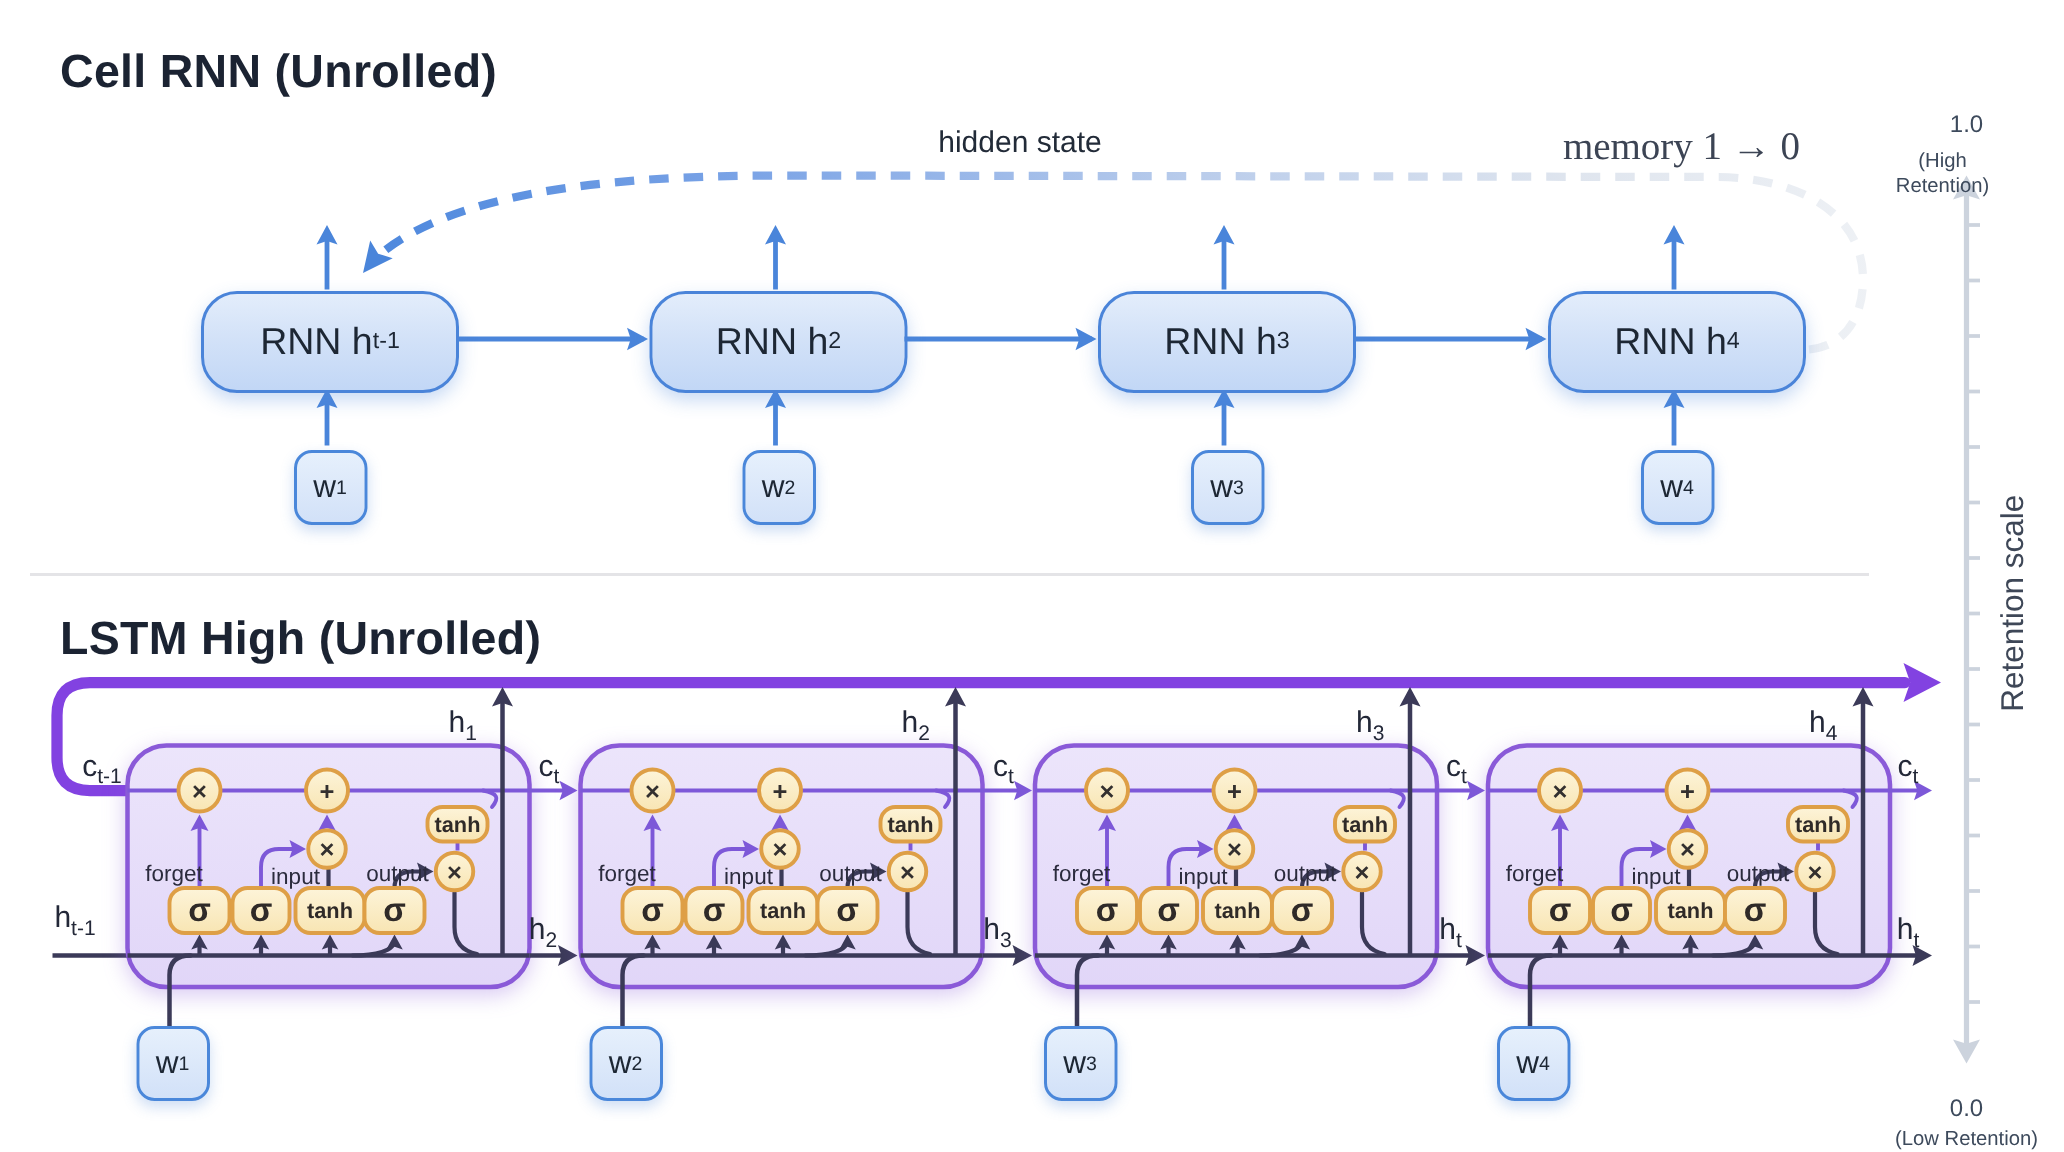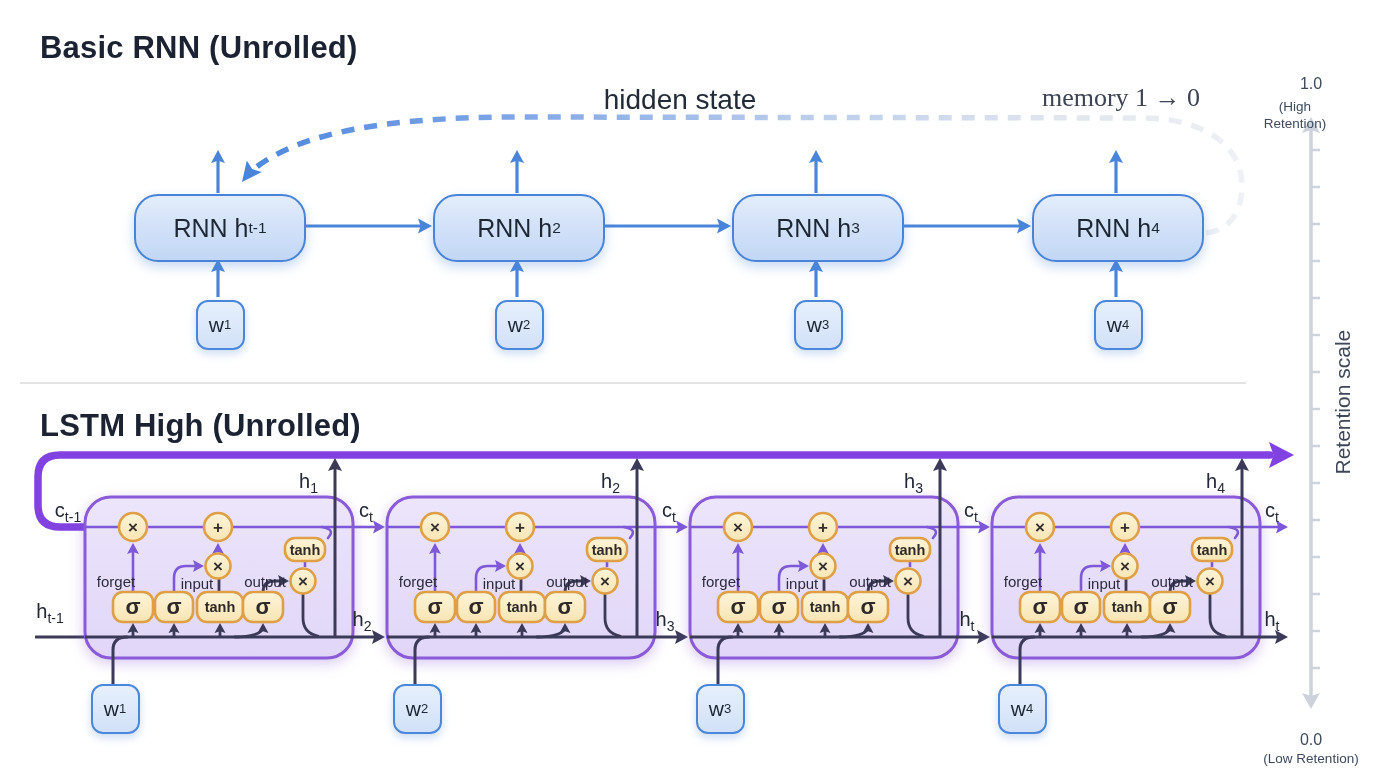--- a/index.html
+++ b/index.html
@@ -1,19 +1,19 @@
 <!DOCTYPE html>
 <html><head>
 <meta charset="utf-8">
 <style>
   html,body{margin:0;padding:0;background:#fff;}
   .canvas{position:relative;width:1376px;height:768px;background:#ffffff;overflow:hidden;
           font-family:"Liberation Sans",sans-serif;}
   .title{position:absolute;font-size:31px;font-weight:700;color:#1b2332;letter-spacing:.2px;}
-  .plain-label{position:absolute;font-size:28px;font-weight:500;color:#222b38;}
+  .plain-label{position:absolute;font-size:20px;font-weight:500;color:#222b38;}
   .serif-label{position:absolute;font-family:"Liberation Serif",serif;font-size:26px;color:#3c4454;}
   .divider{position:absolute;left:20px;top:382px;width:1226px;height:2px;background:#e4e4e7;}
   .rnn-box{position:absolute;display:flex;align-items:center;justify-content:center;
            width:168px;height:64px;border:2.5px solid #4a84d9;border-radius:24px;
            background:linear-gradient(180deg,#e3edfb 0%,#d3e2f8 45%,#c2d7f6 100%);
            box-shadow:0 5px 12px rgba(74,132,217,.30);
            font-size:25px;color:#1d2734;}
   .rnn-box sub,.w-box sub{font-size:.62em;line-height:0;}
   .w-box{position:absolute;display:flex;align-items:center;justify-content:center;
          width:45px;height:46px;border:2.5px solid #4a87da;border-radius:12px;
@@ -322,21 +322,21 @@
       <line x1="1312" y1="409" x2="1320" y2="409" stroke="#ccd3dd" stroke-width="2.5" fill="none"></line>
       <line x1="1312" y1="446" x2="1320" y2="446" stroke="#ccd3dd" stroke-width="2.5" fill="none"></line>
       <line x1="1312" y1="483" x2="1320" y2="483" stroke="#ccd3dd" stroke-width="2.5" fill="none"></line>
       <line x1="1312" y1="520" x2="1320" y2="520" stroke="#ccd3dd" stroke-width="2.5" fill="none"></line>
       <line x1="1312" y1="557" x2="1320" y2="557" stroke="#ccd3dd" stroke-width="2.5" fill="none"></line>
       <line x1="1312" y1="594" x2="1320" y2="594" stroke="#ccd3dd" stroke-width="2.5" fill="none"></line>
       <line x1="1312" y1="631" x2="1320" y2="631" stroke="#ccd3dd" stroke-width="2.5" fill="none"></line>
       <line x1="1312" y1="668" x2="1320" y2="668" stroke="#ccd3dd" stroke-width="2.5" fill="none"></line>
     </svg>
 
-  <div class="title" style="left:40px;top:30px;">Basic RNN (Unrolled)</div>
+  <div class="title" style="left:40px;top:30px;">Cell RNN (Unrolled)</div>
   <div class="title" style="left:40px;top:408px;">LSTM High (Unrolled)</div>
 
   <div class="plain-label" style="left:600px;top:84px;width:160px;text-align:center;">hidden state</div>
   <div class="serif-label" style="left:1030px;top:83px;width:182px;text-align:center;">memory 1 → 0</div>
 
   <div class="divider"></div>
 
   <div id="rnn-boxes">
       <div class="rnn-box" style="left: 134px; top: 194px;">
         <span>RNN h</span>

